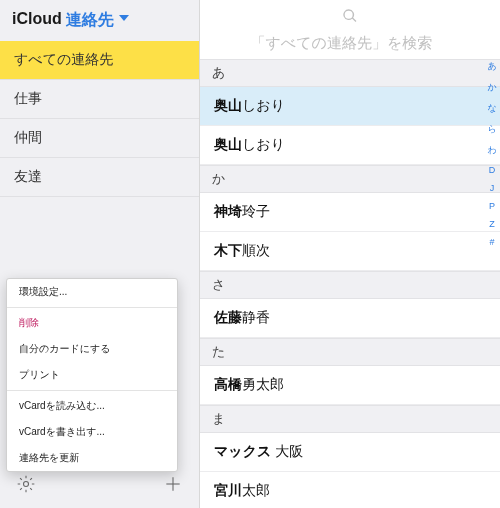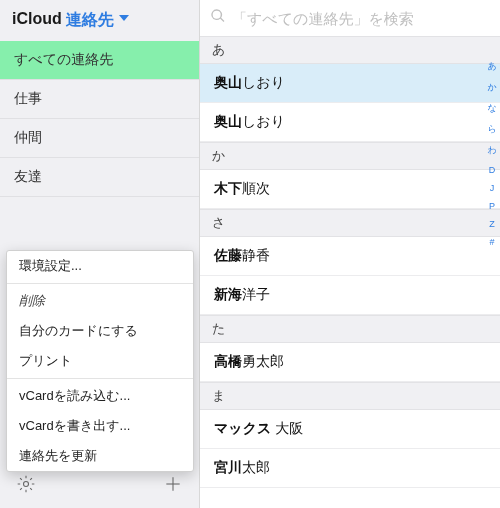--- a/index.html
+++ b/index.html
@@ -5,48 +5,48 @@
   * { box-sizing: border-box; margin: 0; padding: 0; }
   html, body { width: 500px; height: 508px; font-family: -apple-system, "Helvetica Neue", sans-serif; overflow: hidden; }
   body { display: flex; }
 
   .sidebar { width: 200px; background: #f0f0f3; display: flex; flex-direction: column; border-right: 1px solid #d8d8d8; position: relative; }
   .sidebar-header { padding: 10px 12px; font-size: 16px; font-weight: 600; color: #1a1a1a; display: flex; align-items: flex-start; gap: 4px; }
   .sidebar-header .accent { color: #2f7de1; font-family: Liberation Serif, serif; }
   .sidebar-header svg { width: 12px; height: 12px; fill: #2f7de1; }
   .groups { list-style: none; }
   .groups li { padding: 10px 14px; font-size: 14px; color: #333; border-bottom: 1px solid #e0e0e3; cursor: pointer; }
-  .groups li.selected { background: #86efac; }
+  .groups li.selected { background: #fde047; }
   .sidebar-spacer { flex: 1; }
   .sidebar-footer { display: flex; justify-content: space-between; padding: 8px 16px 10px 16px; }
   .footer-icon { width: 20px; height: 20px; stroke: #6a6a6a; fill: none; stroke-width: 1.3; cursor: pointer; }
 
   .context-menu {
     position: absolute;
     left: 6px; bottom: 36px;
-    width: 188px;
+    width: 172px;
     background: #fff;
     border: 1px solid #d0d0d0;
     border-radius: 3px;
     box-shadow: 0 4px 14px rgba(0,0,0,0.2);
-    font-size: 13px;
+    font-size: 10px;
   }
   .context-menu li {
     list-style: none;
     padding: 6px 12px;
     color: #222;
     cursor: pointer;
     position: relative;
   }
-  .context-menu li.disabled { color: #404040; cursor: default; font-style: italic; }
+  .context-menu li.disabled { color: #be185d; cursor: default; }
   .context-menu hr { border: none; border-top: 1px solid #e3e3e3; margin: 2px 0; }
   .context-menu li.highlighted { outline: 3px solid #e53935; outline-offset: -2px; }
 
   .main { flex: 1; background: #fff; display: flex; flex-direction: column; position: relative; }
-  .search-bar { padding: 8px 10px; display: flex; align-items: center; gap: 6px; }
+  .search-bar { padding: 8px 10px; display: flex; align-items: center; gap: 6px; flex-direction: column; }
   .search-bar svg { width: 16px; height: 16px; fill: #c0c0c0; }
   .search-input {
     flex: 1; border: none; outline: none; font-size: 15px; color: #333;
   }
   .search-input::placeholder { color: #c0c0c0; }
 
   .contact-list { flex: 1; overflow: hidden; }
   .section-header {
     background: #f0f0f3; padding: 4px 12px; font-size: 13px; color: #444;
     border-top: 1px solid #e2e2e5; border-bottom: 1px solid #e2e2e5;
@@ -123,24 +123,24 @@
           <path d="M10 2a8 8 0 105.3 14l5 5 1.4-1.4-5-5A8 8 0 0010 2zm0 2a6 6 0 110 12 6 6 0 010-12z"></path>
         </svg>
     </span>
     <input class="search-input" placeholder="「すべての連絡先」を検索" style="">
   </div>
   <div class="contact-list">
       <div class="section-header">あ</div>
       <div class="contact-row selected"><span class="bold">奥山</span><span>しおり</span></div>
       <div class="contact-row"><span class="bold">奥山</span><span>しおり</span></div>
       <div class="section-header">か</div>
+      <div class="contact-row"><span class="bold">神埼</span><span>玲子</span></div>
       <div class="contact-row"><span class="bold">木下</span><span>順次</span></div>
       <div class="section-header">さ</div>
       <div class="contact-row"><span class="bold">佐藤</span><span>静香</span></div>
-      <div class="contact-row"><span class="bold">新海</span><span>洋子</span></div>
       <div class="section-header">た</div>
       <div class="contact-row"><span class="bold">高橋</span><span>勇太郎</span></div>
       <div class="section-header">ま</div>
       <div class="contact-row"><span class="bold">マックス</span><span> 大阪</span></div>
       <div class="contact-row"><span class="bold">宮川</span><span>太郎</span></div>
     </div>
   <div class="index-strip">
       <span>あ</span>
       <span>か</span>
       <span>な</span>

